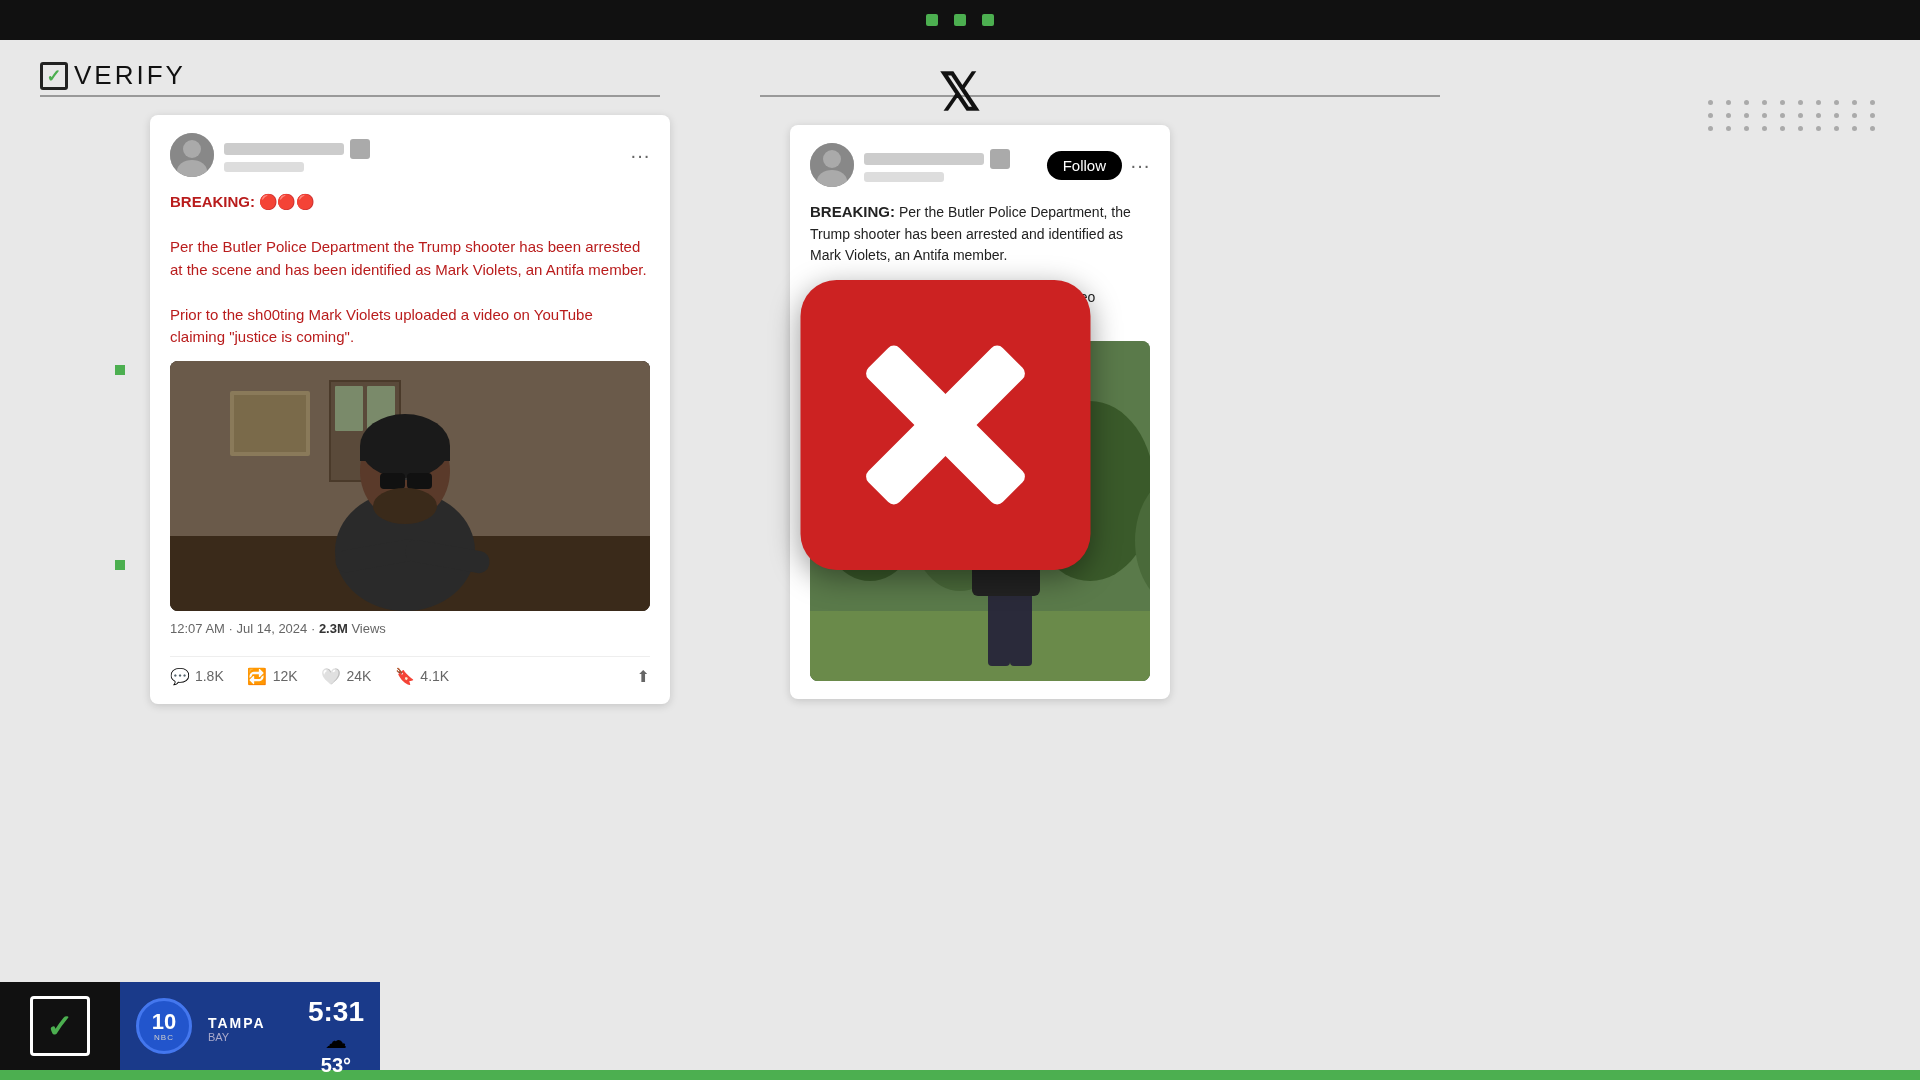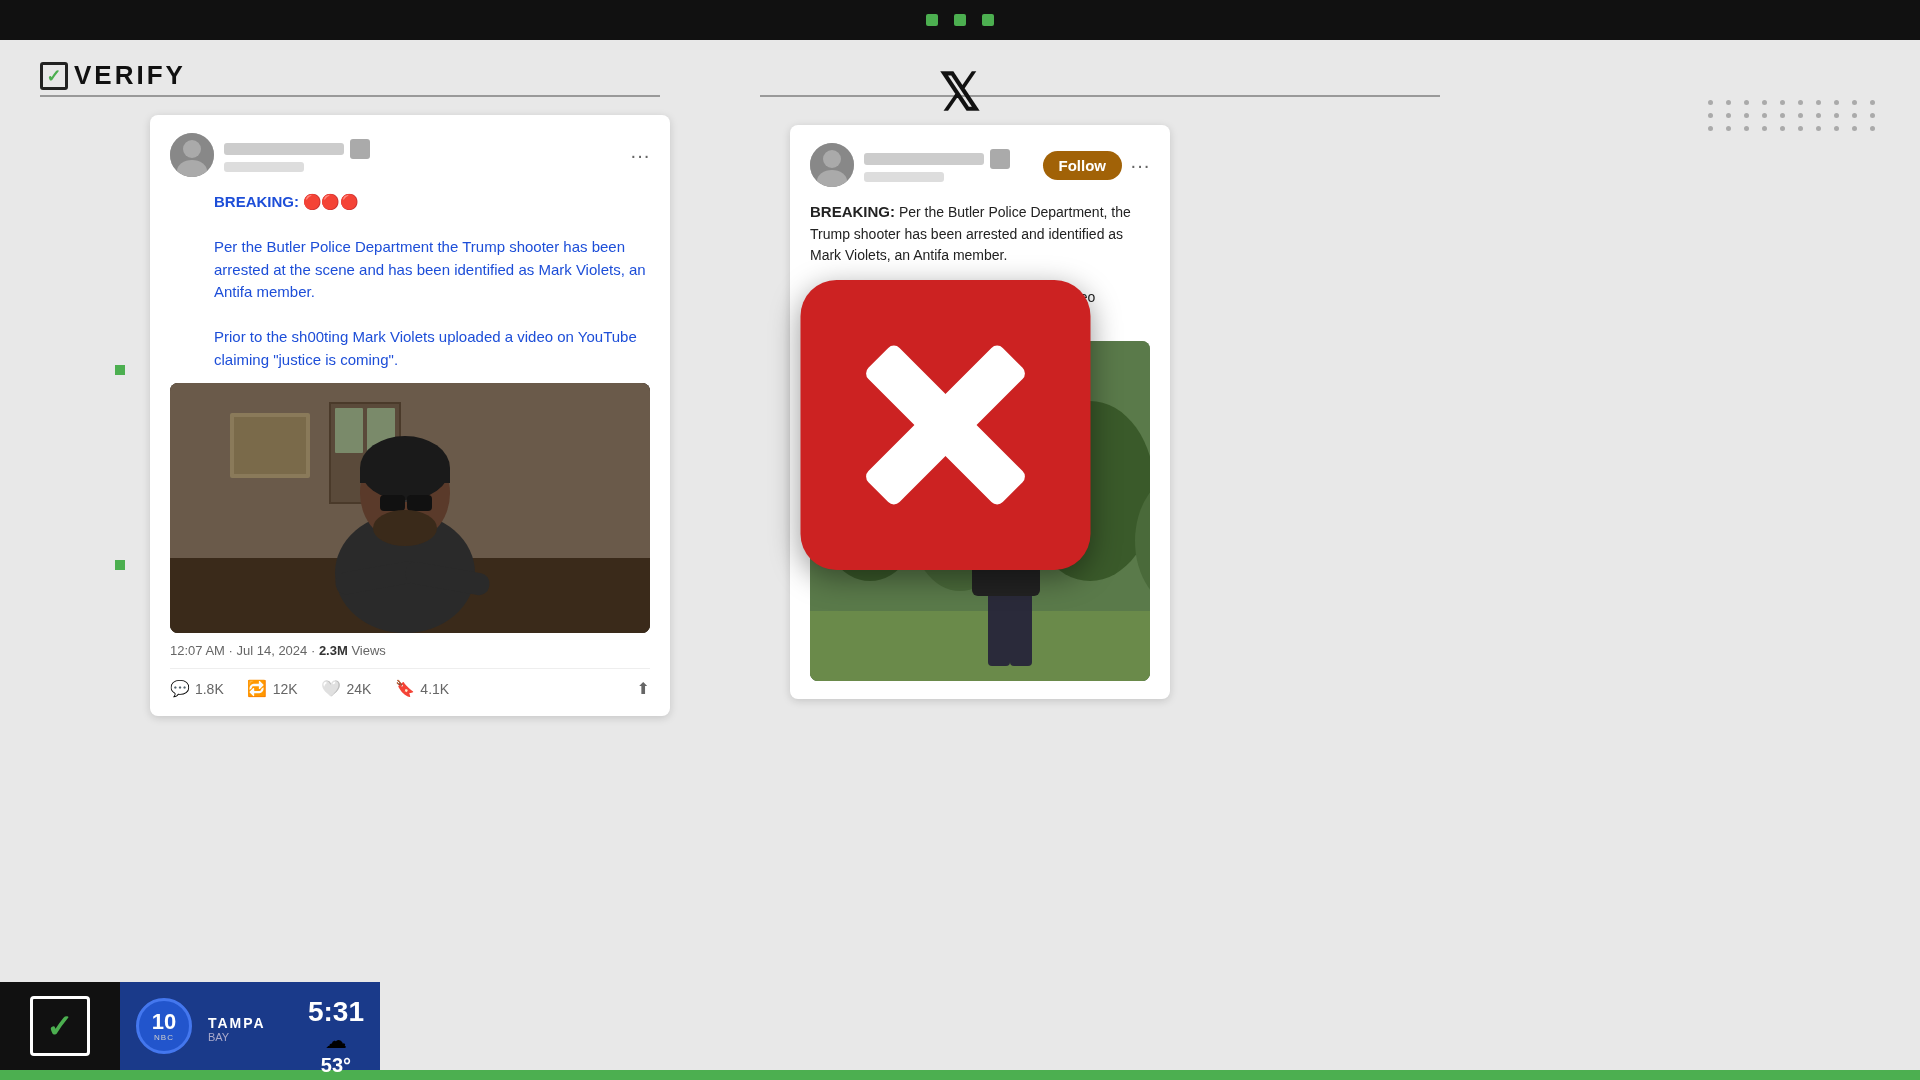--- a/index.html
+++ b/index.html
@@ -60,21 +60,21 @@
       border-radius: 3px;
       display: flex;
       align-items: center;
       justify-content: center;
       font-size: 18px;
       color: #4caf50;
       font-weight: bold;
     }
     .verify-text {
       font-size: 26px;
-      font-weight: 700;
+      font-weight: 400;
       color: #111;
       letter-spacing: 3px;
       text-transform: uppercase;
     }
 
     
     .x-logo-center {
       position: absolute;
       top: 22px;
       left: 50%;
@@ -200,36 +200,35 @@
       height: 20px;
       background: #aaa;
       border-radius: 3px;
     }
     .tweet-more-btn {
       color: #666;
       font-size: 20px;
       cursor: pointer;
     }
     .follow-btn {
-      background: #a16207;
+      background: #000000;
       color: #fff;
       border: none;
       border-radius: 20px;
       padding: 6px 16px;
       font-size: 15px;
-      font-weight: bold;
+      font-weight: normal;
       cursor: pointer;
     }
 
     .tweet-body {
       font-size: 15px;
-      color: #1d4ed8;
+      color: #b91c1c;
       line-height: 1.5;
       margin-bottom: 12px;
-      margin-left: 44px;
     }
     .tweet-body-small {
       font-size: 14px;
       color: #222;
       line-height: 1.5;
       margin-bottom: 12px;
     }
     .breaking-label {
       font-weight: bold;
       font-size: 15px;
@@ -250,21 +249,21 @@
       height: 340px;
       background: linear-gradient(160deg, #7a9a6a 0%, #5a7a4a 50%, #3a5a3a 100%);
       border-radius: 8px;
       overflow: hidden;
       position: relative;
     }
 
     .tweet-timestamp {
       font-size: 13px;
       color: #666;
-      margin-bottom: 10px;
+      margin-bottom: 20px;
     }
     .views-count {
       font-weight: bold;
       color: #333;
     }
 
     .tweet-actions {
       display: flex;
       align-items: center;
       gap: 24px;

